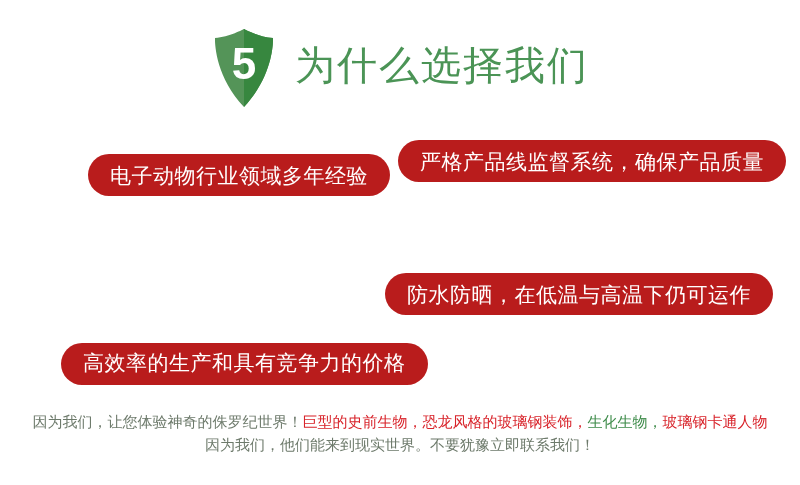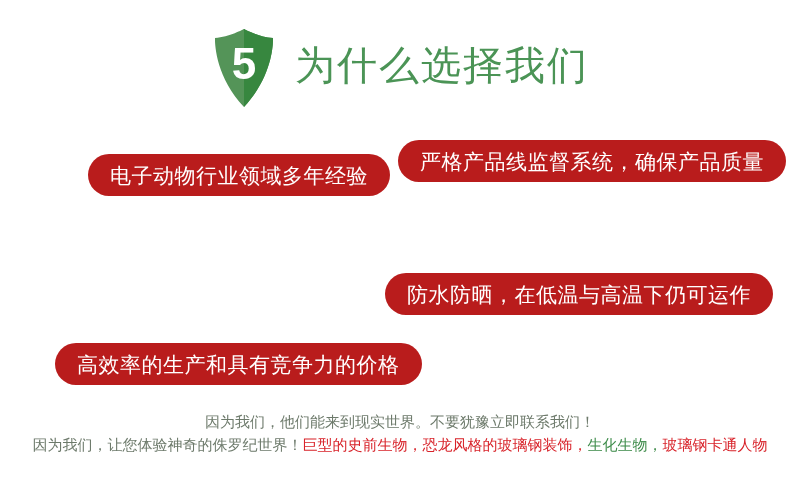--- a/index.html
+++ b/index.html
@@ -98,21 +98,21 @@
     padding: 8px 22px;
     box-sizing: border-box;
     white-space: nowrap;
     letter-spacing: 0.5px;
   }
 
   .pill-r1a { left: 88px;  top: 14px; }
   .pill-r1b { left: 398px; top: 0; }
   .pill-r2  { left: 37px;  top: 90px; }
   .pill-r3  { left: 385px; top: 133px; }
-  .pill-r4  { left: 55px;  top: 203px; }
+  .pill-r4  { left: 61px;  top: 203px; font-family: Liberation Mono, monospace; }
 
   
   .footer {
     position: absolute;
     left: 0;
     top: 410px;
     width: 800px;
     text-align: center;
     font-size: 15px;
     line-height: 23px;
@@ -145,17 +145,17 @@
   </div>
 
   <div class="pill-area">
     <div class="pill pill-r1a">电子动物行业领域多年经验</div>
     <div class="pill pill-r1b">严格产品线监督系统，确保产品质量</div>
     <div class="pill pill-r3">防水防晒，在低温与高温下仍可运作</div>
     <div class="pill pill-r4">高效率的生产和具有竞争力的价格</div>
   </div>
 
   <div class="footer">
+    <div class="line"><span>因为我们，让您体验神奇的侏罗纪世界！</span><span class="seg-red">巨型的史前生物，</span><span class="seg-red">恐龙风格的玻璃钢装饰，</span><span class="seg-green">生化生物，</span><span class="seg-red">玻璃钢卡通人物</span></div>
     <div class="line"><span>因为我们，他们能来到现实世界。不要犹豫立即联系我们！</span></div>
-    <div class="line"><span>因为我们，让您体验神奇的侏罗纪世界！</span><span class="seg-red">巨型的史前生物，</span><span class="seg-red">恐龙风格的玻璃钢装饰，</span><span class="seg-green">生化生物，</span><span class="seg-red">玻璃钢卡通人物</span></div>
   </div>
 
 </div>
 
 </body></html>

